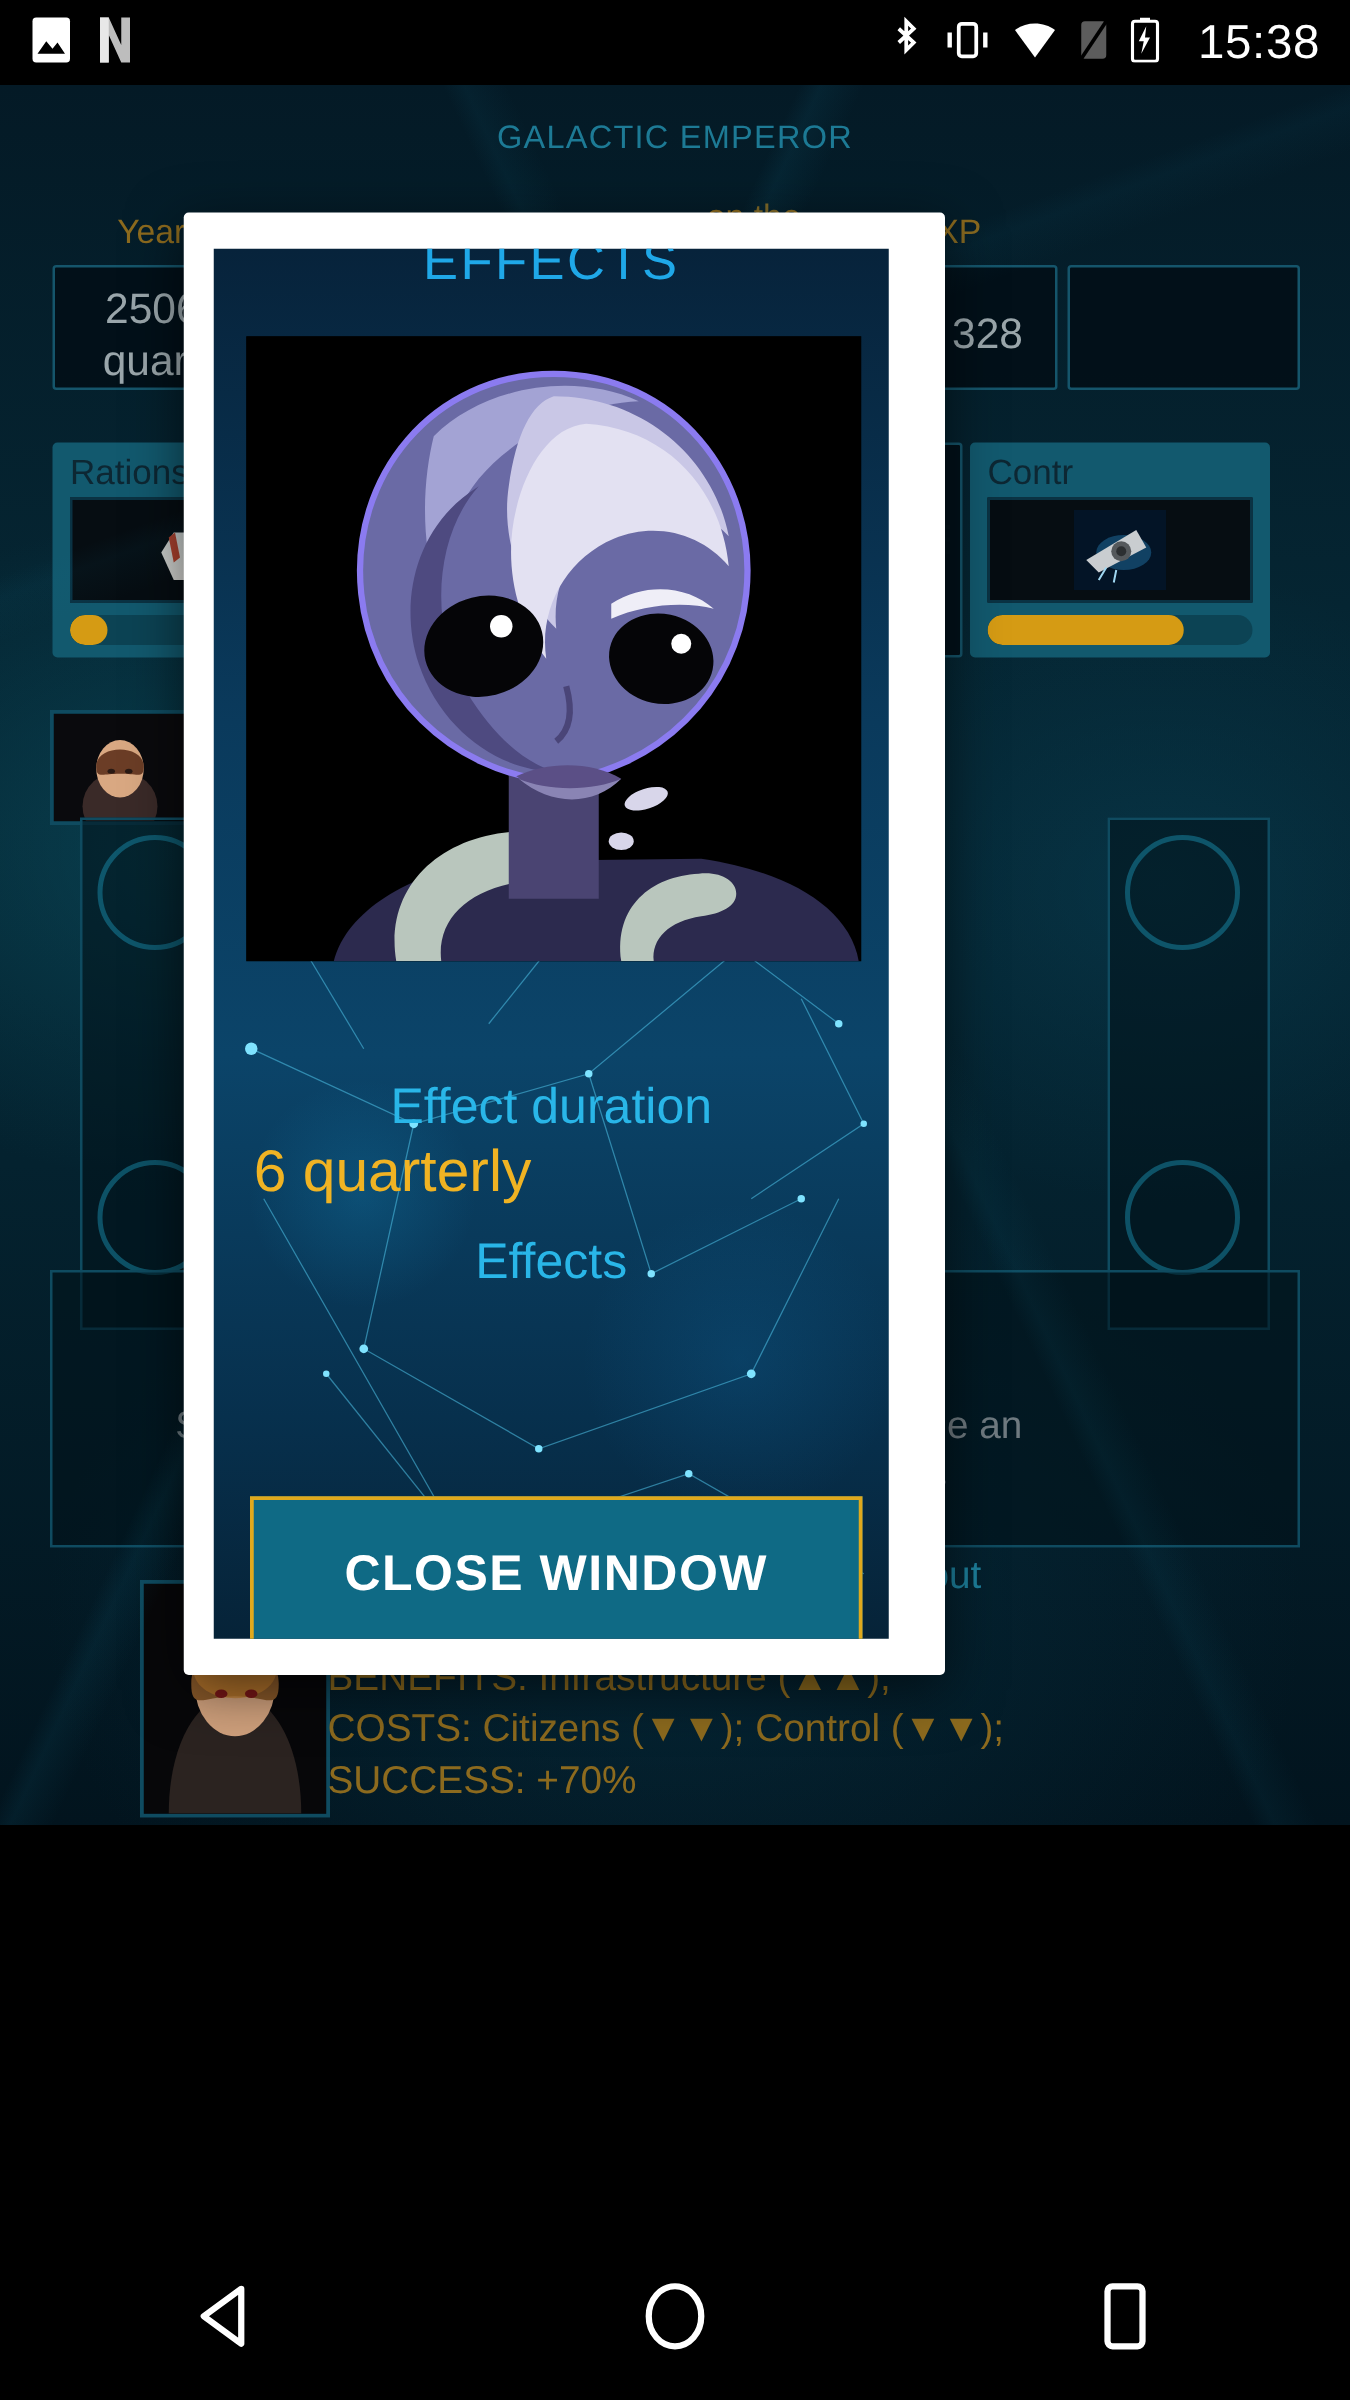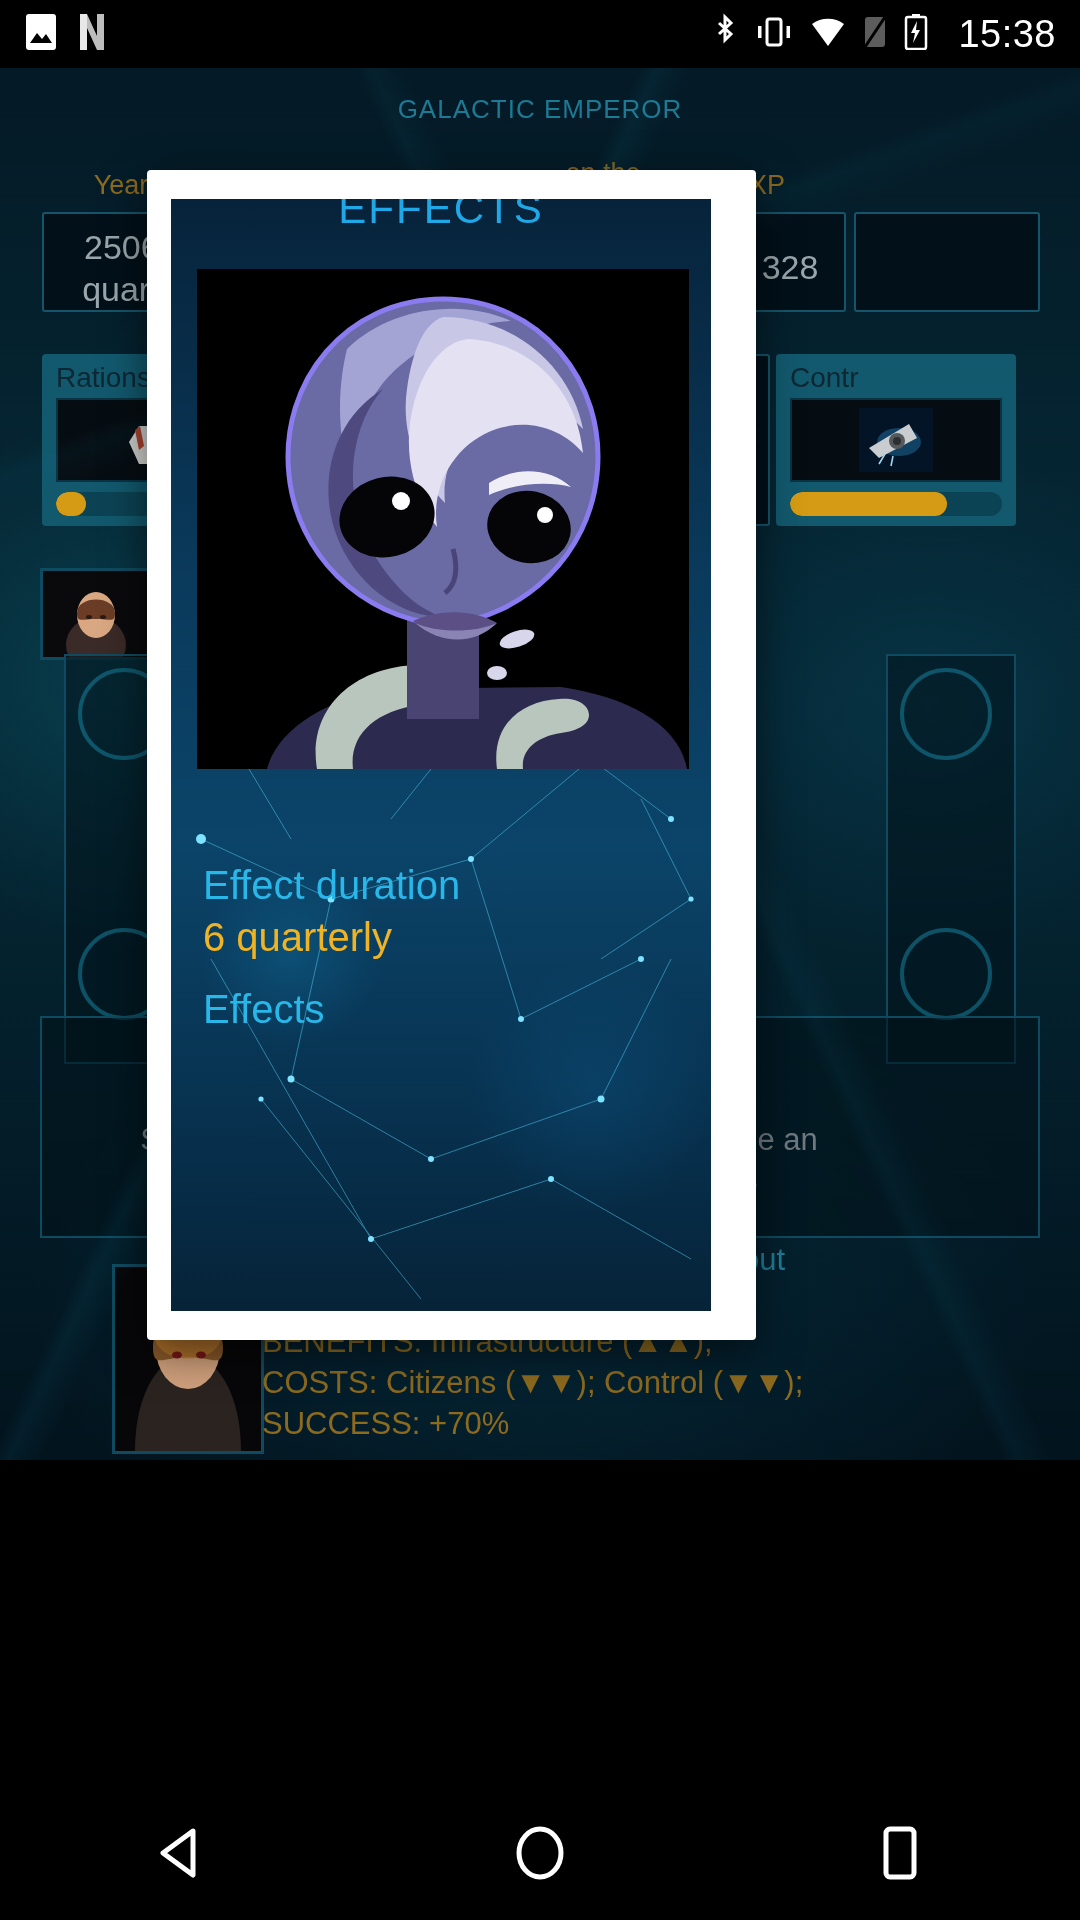--- a/index.html
+++ b/index.html
@@ -93,22 +93,22 @@
 
   .dlg-title {
     position:absolute; top:-14px; left:0; width:100%; text-align:center;
     color:#1fa8e8; font-size:42px; letter-spacing:2px;
   }
   .dlg-art {
     position:absolute; left:26px; top:70px; width:492px; height:500px;
     background:#000; overflow:hidden;
   }
   .dlg-body { position:absolute; left:32px; top:660px; width:476px; }
-  .lbl-cyan { color:#29b6e8; font-size:40px; line-height:52px; }
-  .val-gold { color:#f0b323; font-size:40px; line-height:52px; }
+  .lbl-cyan { color:#29b6e8; font-size:40px; line-height:52px;text-align:center; }
+  .val-gold { color:#f0b323; font-size:47px; line-height:52px; }
   .eff-list { color:#f0b323; font-size:38px; line-height:48px; margin-top:6px; }
 
   .close-btn {
     position:absolute; left:29px; top:998px; width:490px; height:124px;
     background:#0f6a85; border:3px solid #e0a91d;
     display:flex; align-items:center; justify-content:center;
     color:#ffffff; font-size:40px; font-weight:bold; letter-spacing:1.2px;
     cursor:pointer;
   }
 
@@ -355,20 +355,21 @@
           <ellipse cx="300" cy="404" rx="10" ry="7" fill="#d8d6ea"></ellipse>
         </svg>
       </div>
 
       <div class="dlg-body">
         <div class="lbl-cyan">Effect duration</div>
         <div class="val-gold">6 quarterly</div>
         <div class="lbl-cyan" style="margin-top:20px;">Effects</div>
       </div>
 
+      <div class="close-btn">CLOSE WINDOW</div>
     </div>
   </div>
 
   <div class="navbar">
     <div class="navbtn">
       <svg width="50" height="52" viewBox="0 0 50 52">
           <path d="M38 4 L8 26 L38 48 Z" fill="none" stroke="#fff" stroke-width="5" stroke-linejoin="round"></path>
         </svg>
     </div>
     <div class="navbtn">

